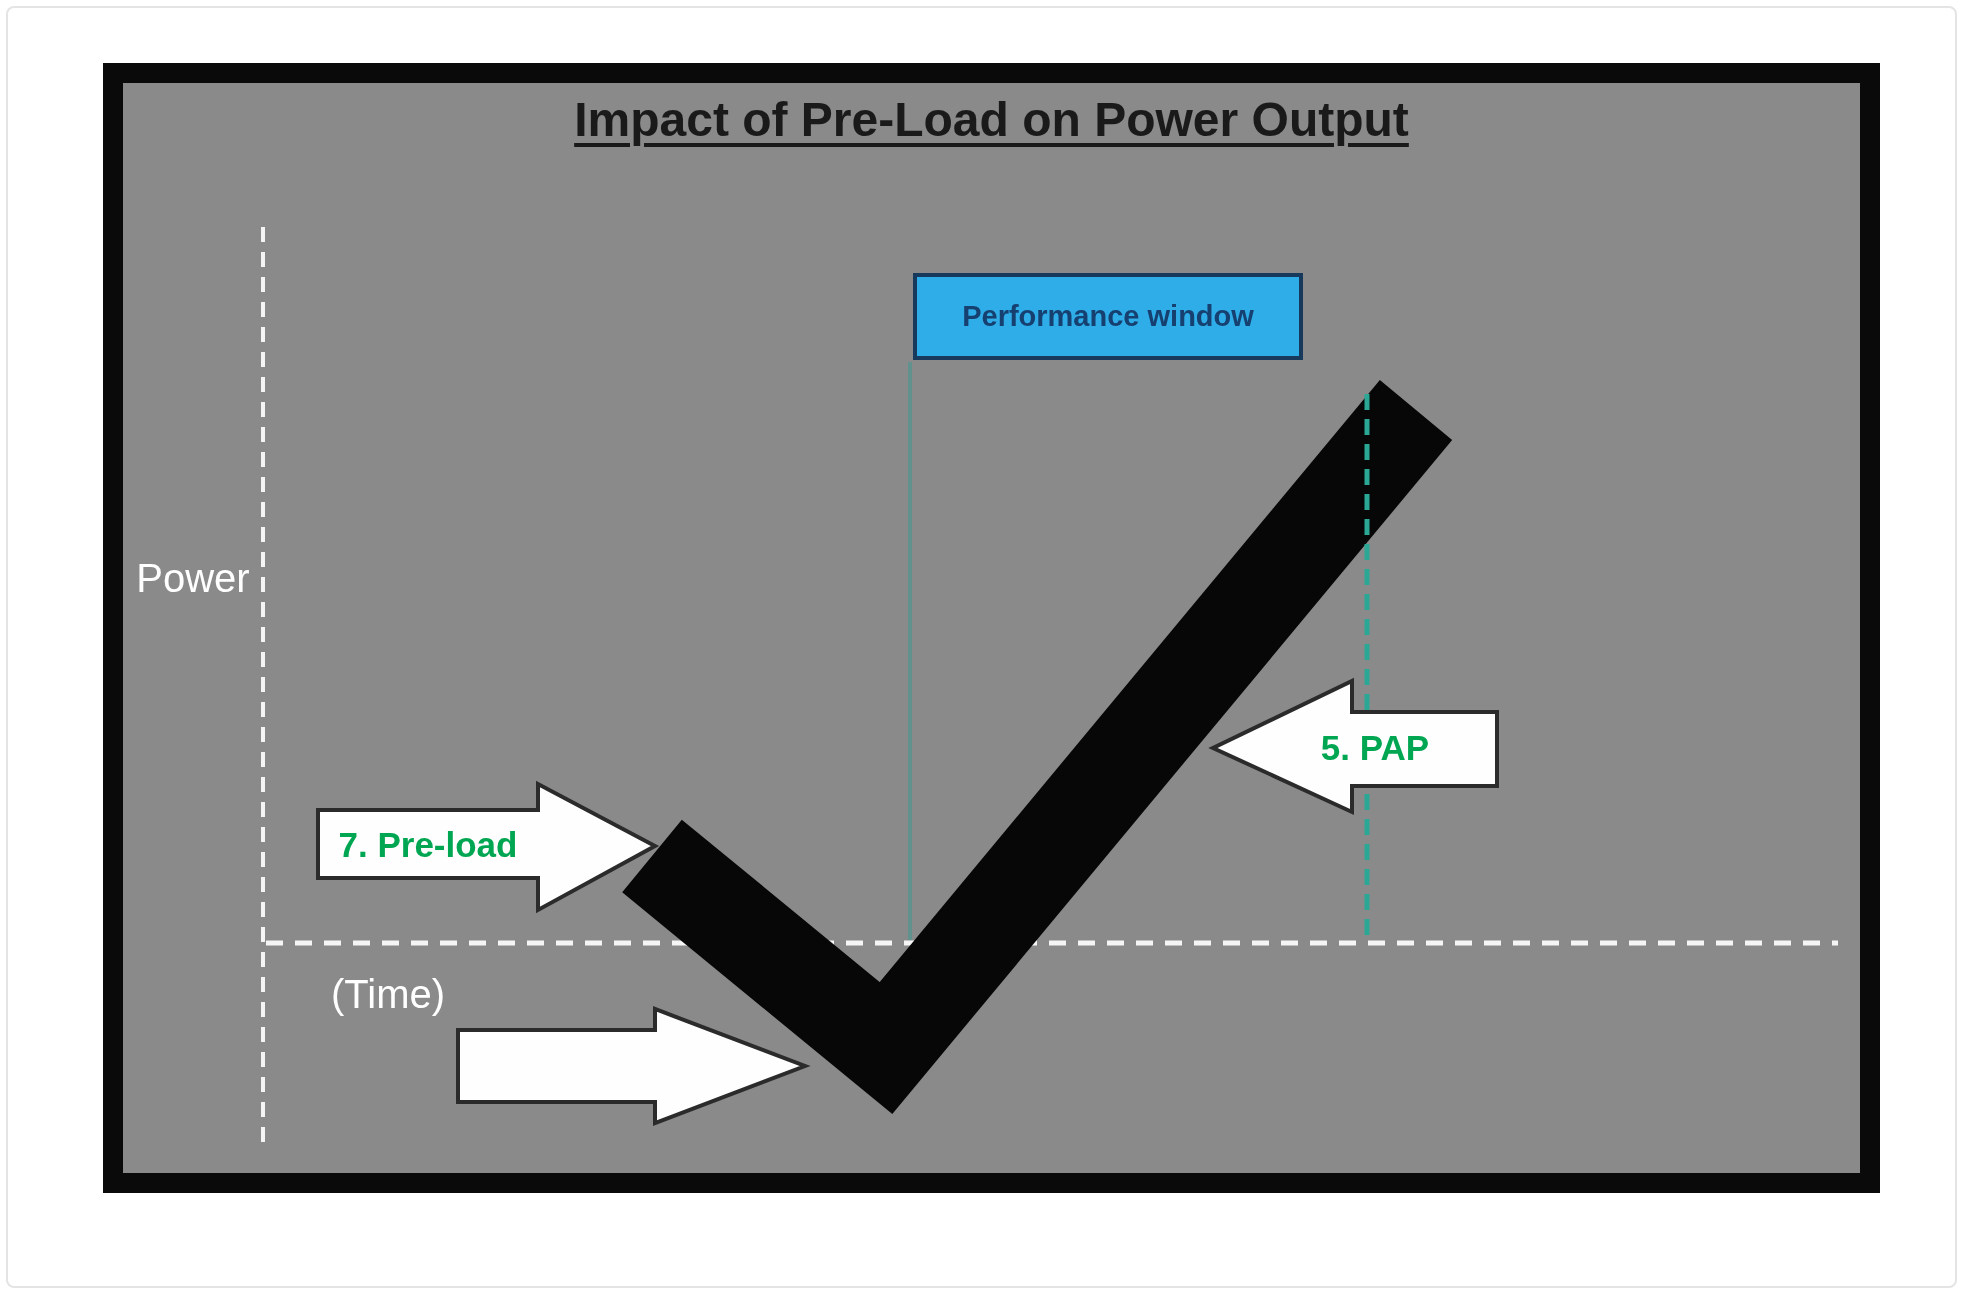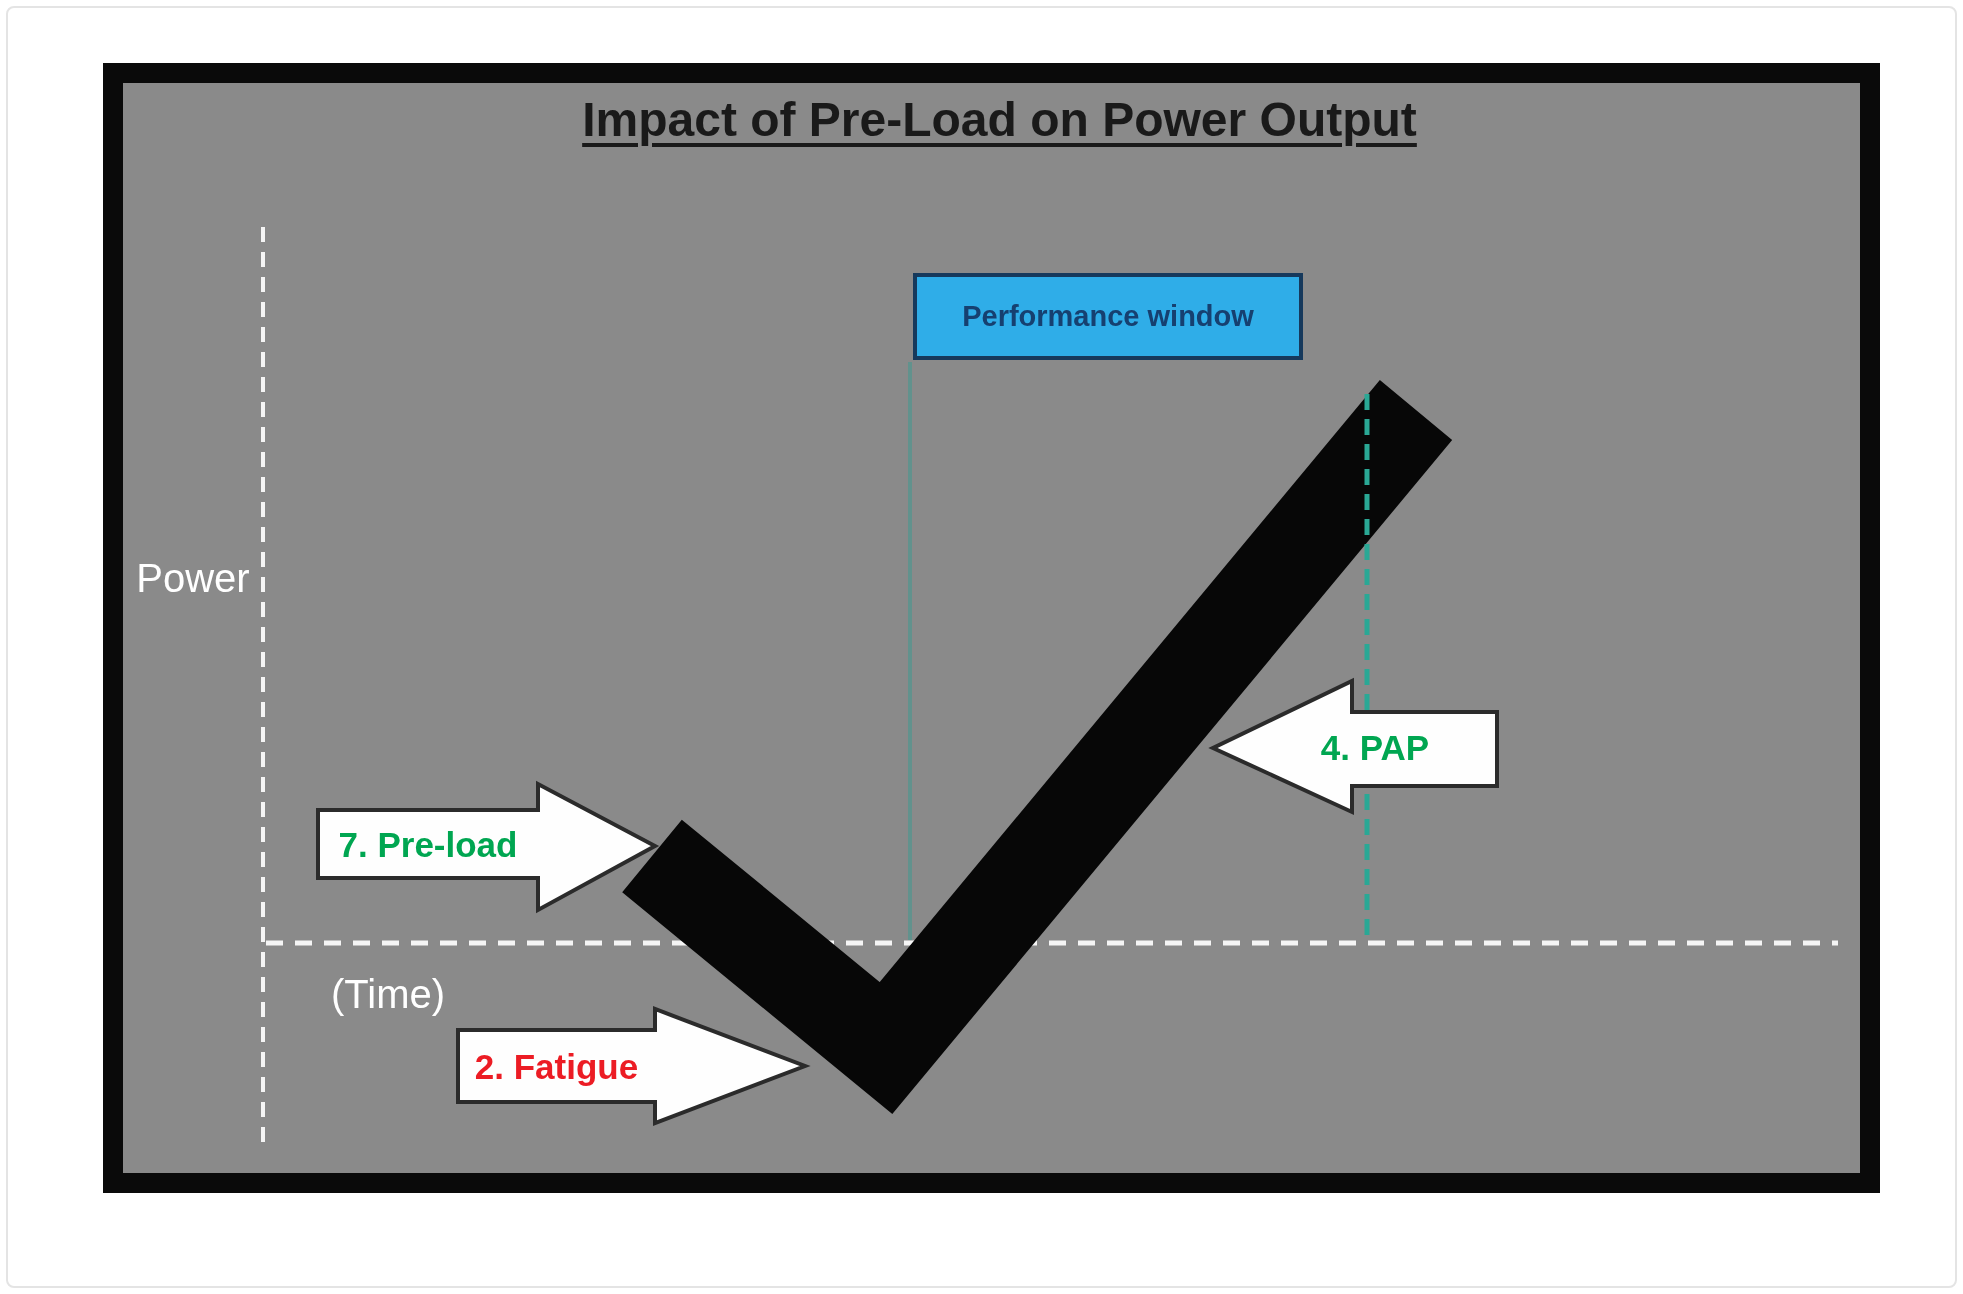--- a/index.html
+++ b/index.html
@@ -23,21 +23,20 @@
     border:20px solid #0a0a0a;
   }
   .diagram-title{
     position:absolute;left:103px;top:92px;width:1777px;
     text-align:center;
     font-size:48px;font-weight:bold;color:#1a1a1a;
     text-decoration:underline;
     text-decoration-thickness:4px;
     text-underline-offset:7px;
     letter-spacing:0px;
-    padding-left:8px;
   }
   svg.overlay{position:absolute;left:0;top:0;}
   .axis-label{
     position:absolute;color:#ffffff;font-size:40px;font-weight:normal;
     display:flex;align-items:center;justify-content:center;
   }
   .power-label{left:127px;top:556px;width:132px;height:44px;}
   .time-label{left:318px;top:954px;width:140px;height:48px;margin-top:16px;}
   .perf-window{
     position:absolute;left:913px;top:273px;width:390px;height:87px;
@@ -84,17 +83,16 @@
 
     <polygon points="1497,712 1352,712 1352,681 1213,748 1352,812 1352,786 1497,786" fill="#fefefe" stroke="#2b2b2b" stroke-width="4" stroke-linejoin="miter"></polygon>
   </svg>
 
   <div class="perf-window">Performance window</div>
 
   <div class="axis-label power-label">Power</div>
   <div class="axis-label time-label">(Time)</div>
 
   <div class="arrow-label preload-label">7. Pre-load</div>
-  <div class="arrow-label fatigue-label">2. Fatigue</div>
-  <div class="arrow-label pap-label">4. PAP</div>
+  <div class="arrow-label pap-label">5. PAP</div>
 
   <div class="screen-edge"></div>
 </div>
 
 </body></html>

